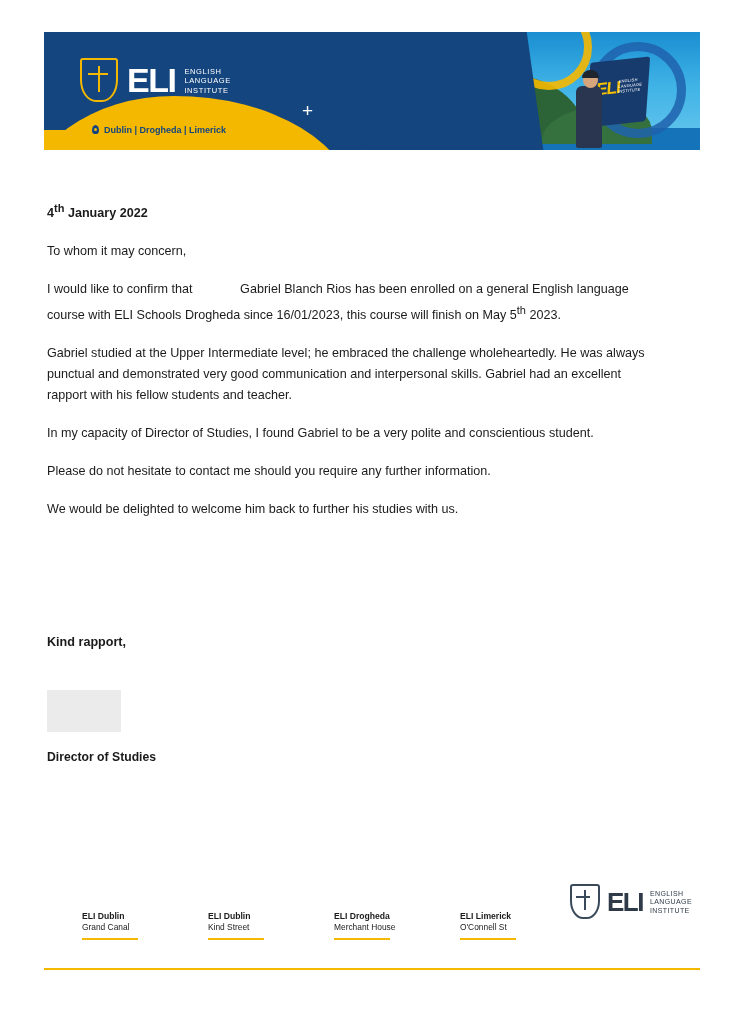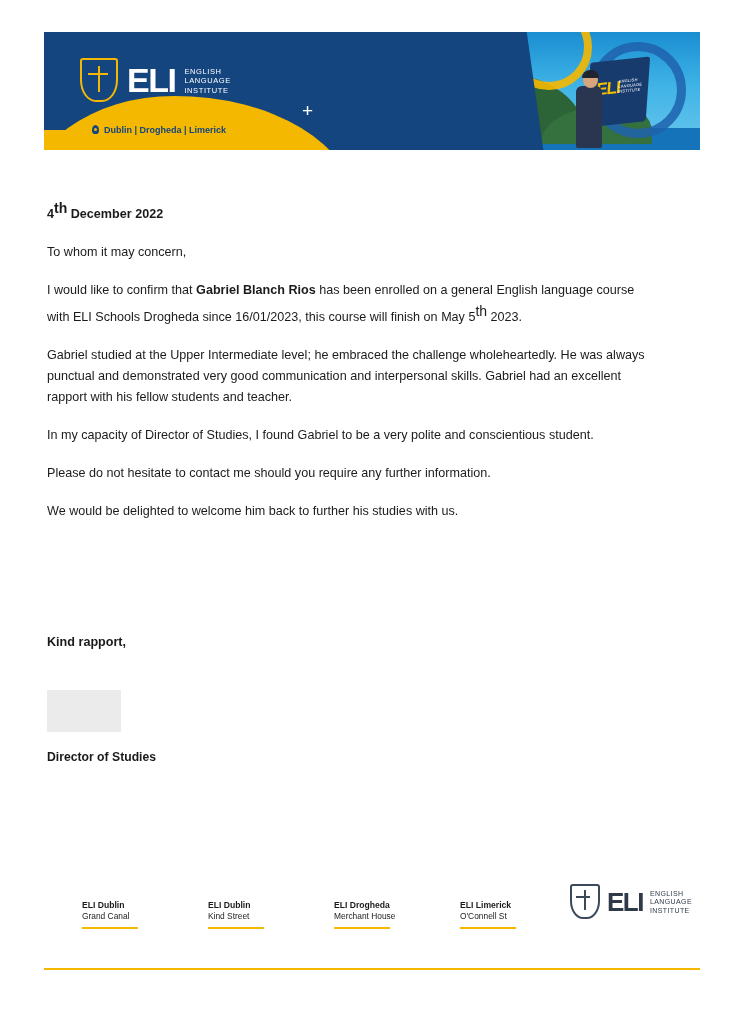--- a/index.html
+++ b/index.html
@@ -291,24 +291,24 @@
     margin: 0 0 17px 0;
   }
   .date {
     margin-bottom: 44px;
     font-weight: 600;
   }
   .salutation {
     margin-bottom: 18px;
   }
   sup {
-    font-size: 14px;
+    font-size: 11px;
     vertical-align: super;
   }
-  b { font-weight: bold; }
+  b { font-weight: normal; margin-left: 44px; }
 
   .kind-regards {
     position: absolute;
     left: 47px;
     top: 635px;
     font-size: 12.6px;
     font-weight: 600;
   }
   .signature-box {
     position: absolute;
@@ -327,21 +327,21 @@
   }
 
   
   .footer {
     position: absolute;
     left: 44px;
     top: 888px;
     width: 656px;
     height: 52px;
     display: flex;
-    align-items: center;
+    align-items: flex-end;
   }
   .footer-offices {
     display: flex;
     gap: 34px;
     margin-left: 38px;
   }
   .office {
     width: 92px;
   }
   .office-name {
@@ -462,21 +462,21 @@
 
     <div class="locations">
       <span class="pin"></span>
       <span>Dublin | Drogheda | Limerick</span>
     </div>
 
     <div class="plus-mark">+</div>
   </div>
 
   <div class="letter">
-    <p class="date"><span>4</span><sup>th</sup><span> December 2022</span></p>
+    <p class="date"><span>4</span><sup>th</sup><span> January 2022</span></p>
 
     <p class="salutation">To whom it may concern,</p>
 
     <p><span>I would like to confirm that </span><b>Gabriel Blanch Rios</b><span> has been enrolled on a general English language course with ELI Schools Drogheda since 16/01/2023, this course will finish on May 5</span><sup>th</sup><span> 2023.</span></p>
 
     <p>Gabriel studied at the Upper Intermediate level; he embraced the challenge wholeheartedly. He was always punctual and demonstrated very good communication and interpersonal skills. Gabriel had an excellent rapport with his fellow students and teacher.</p>
     <p>In my capacity of Director of Studies, I found Gabriel to be a very polite and conscientious student.</p>
     <p>Please do not hesitate to contact me should you require any further information.</p>
     <p>We would be delighted to welcome him back to further his studies with us.</p>
   </div>

